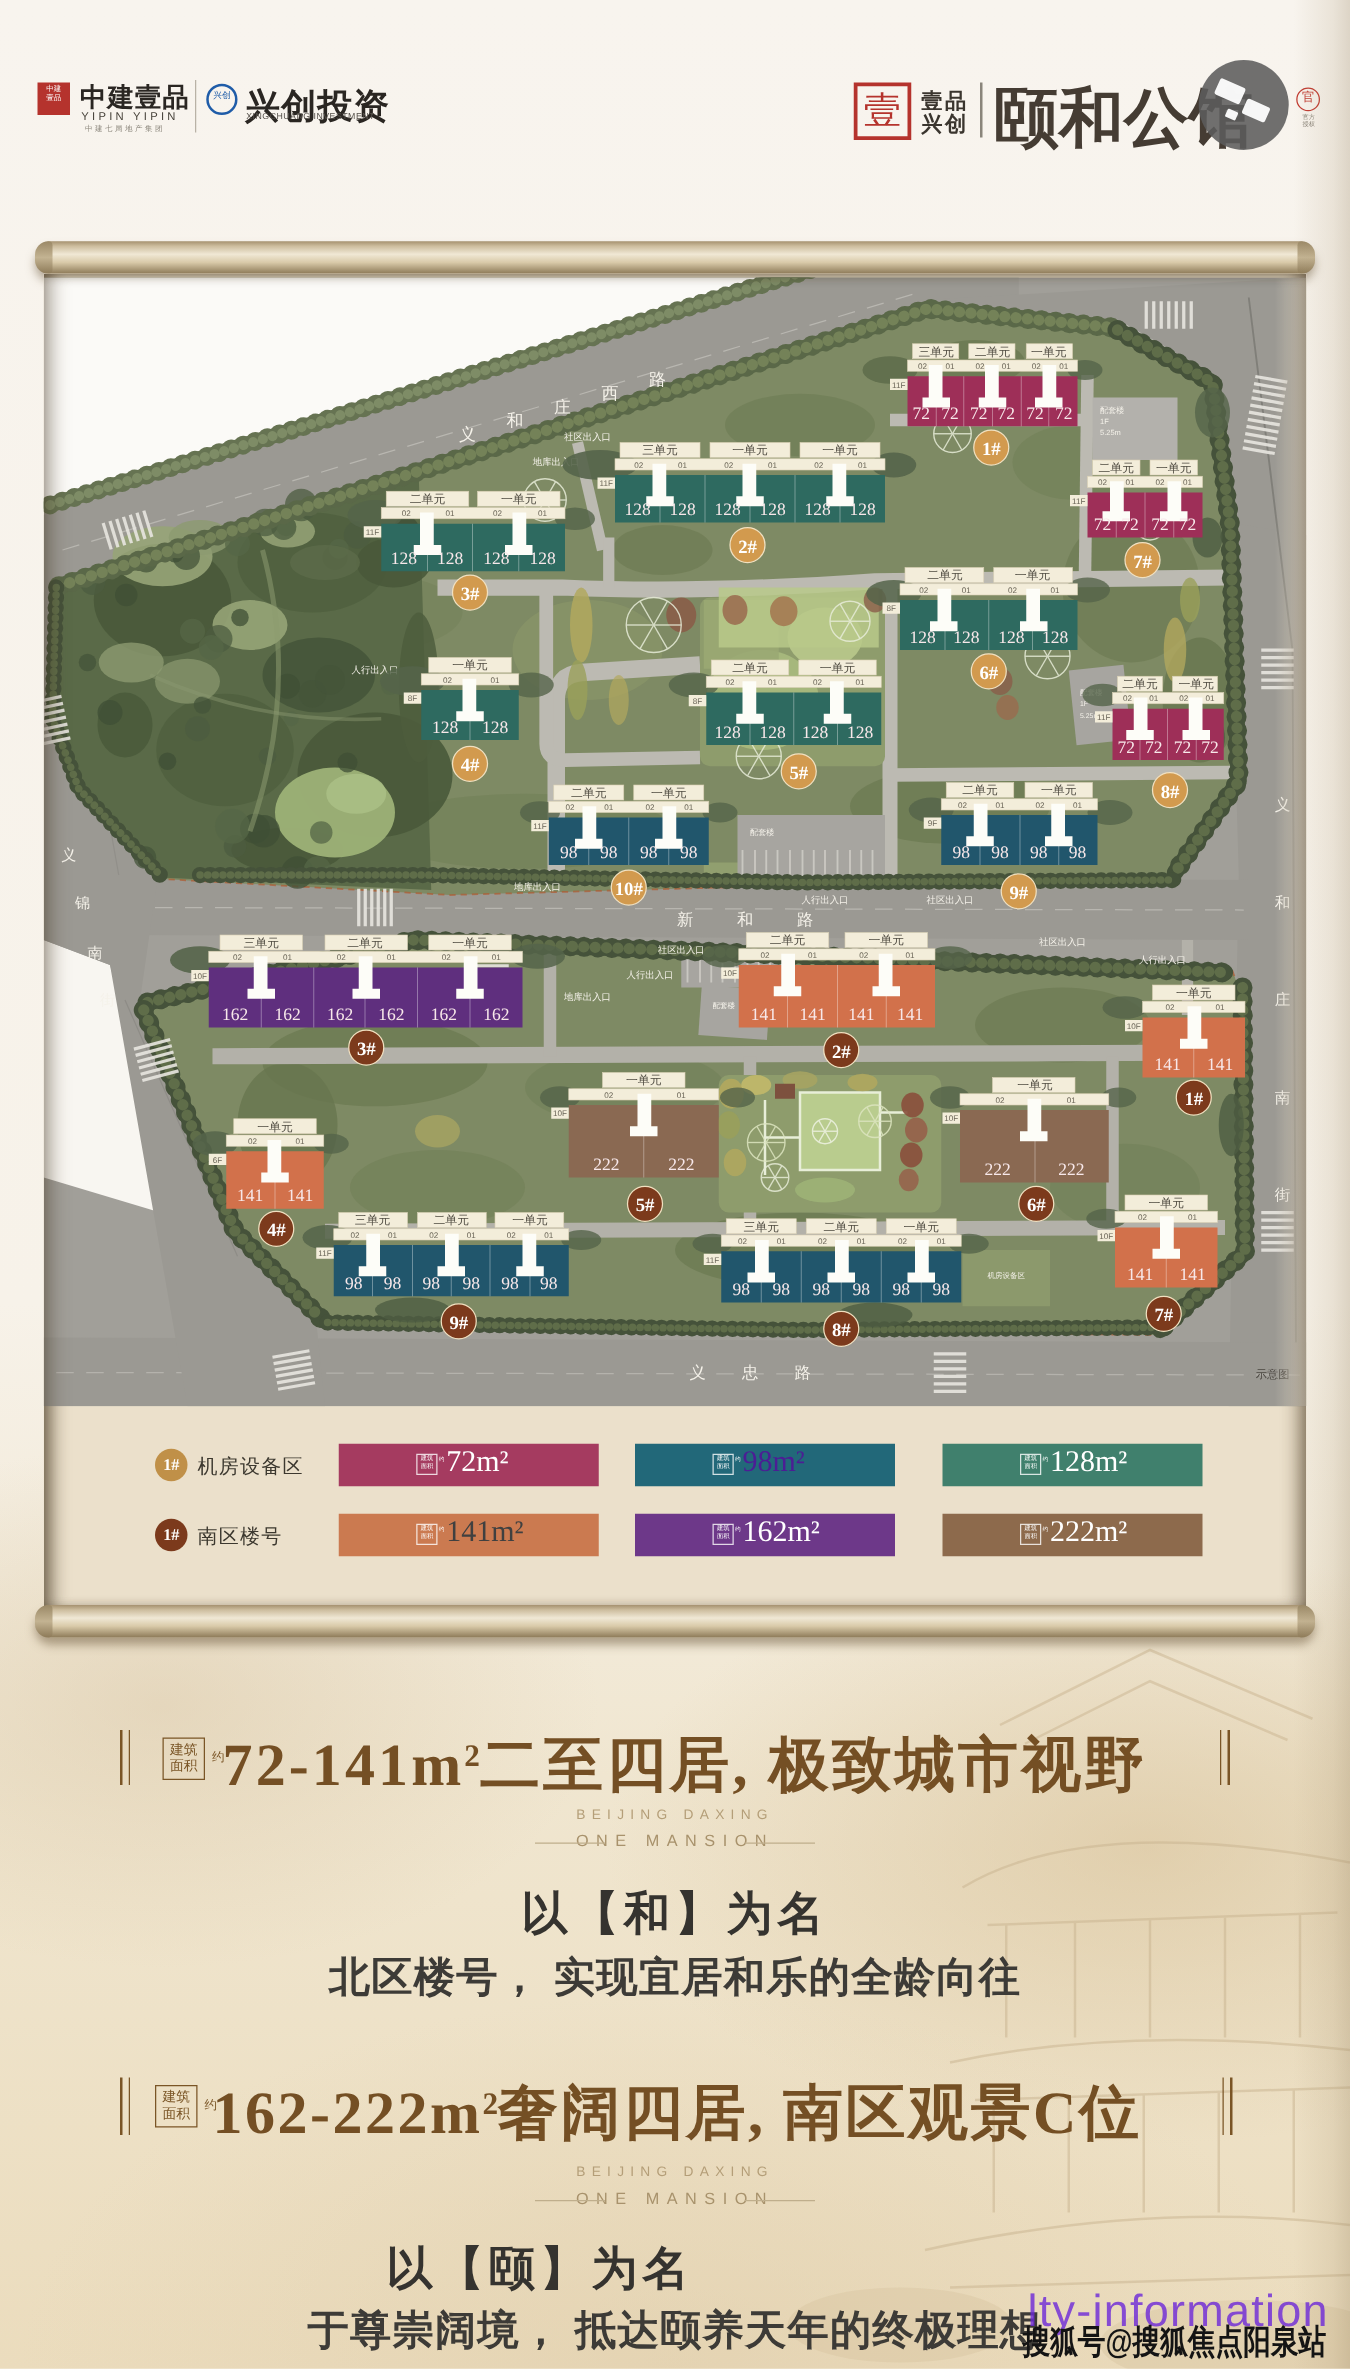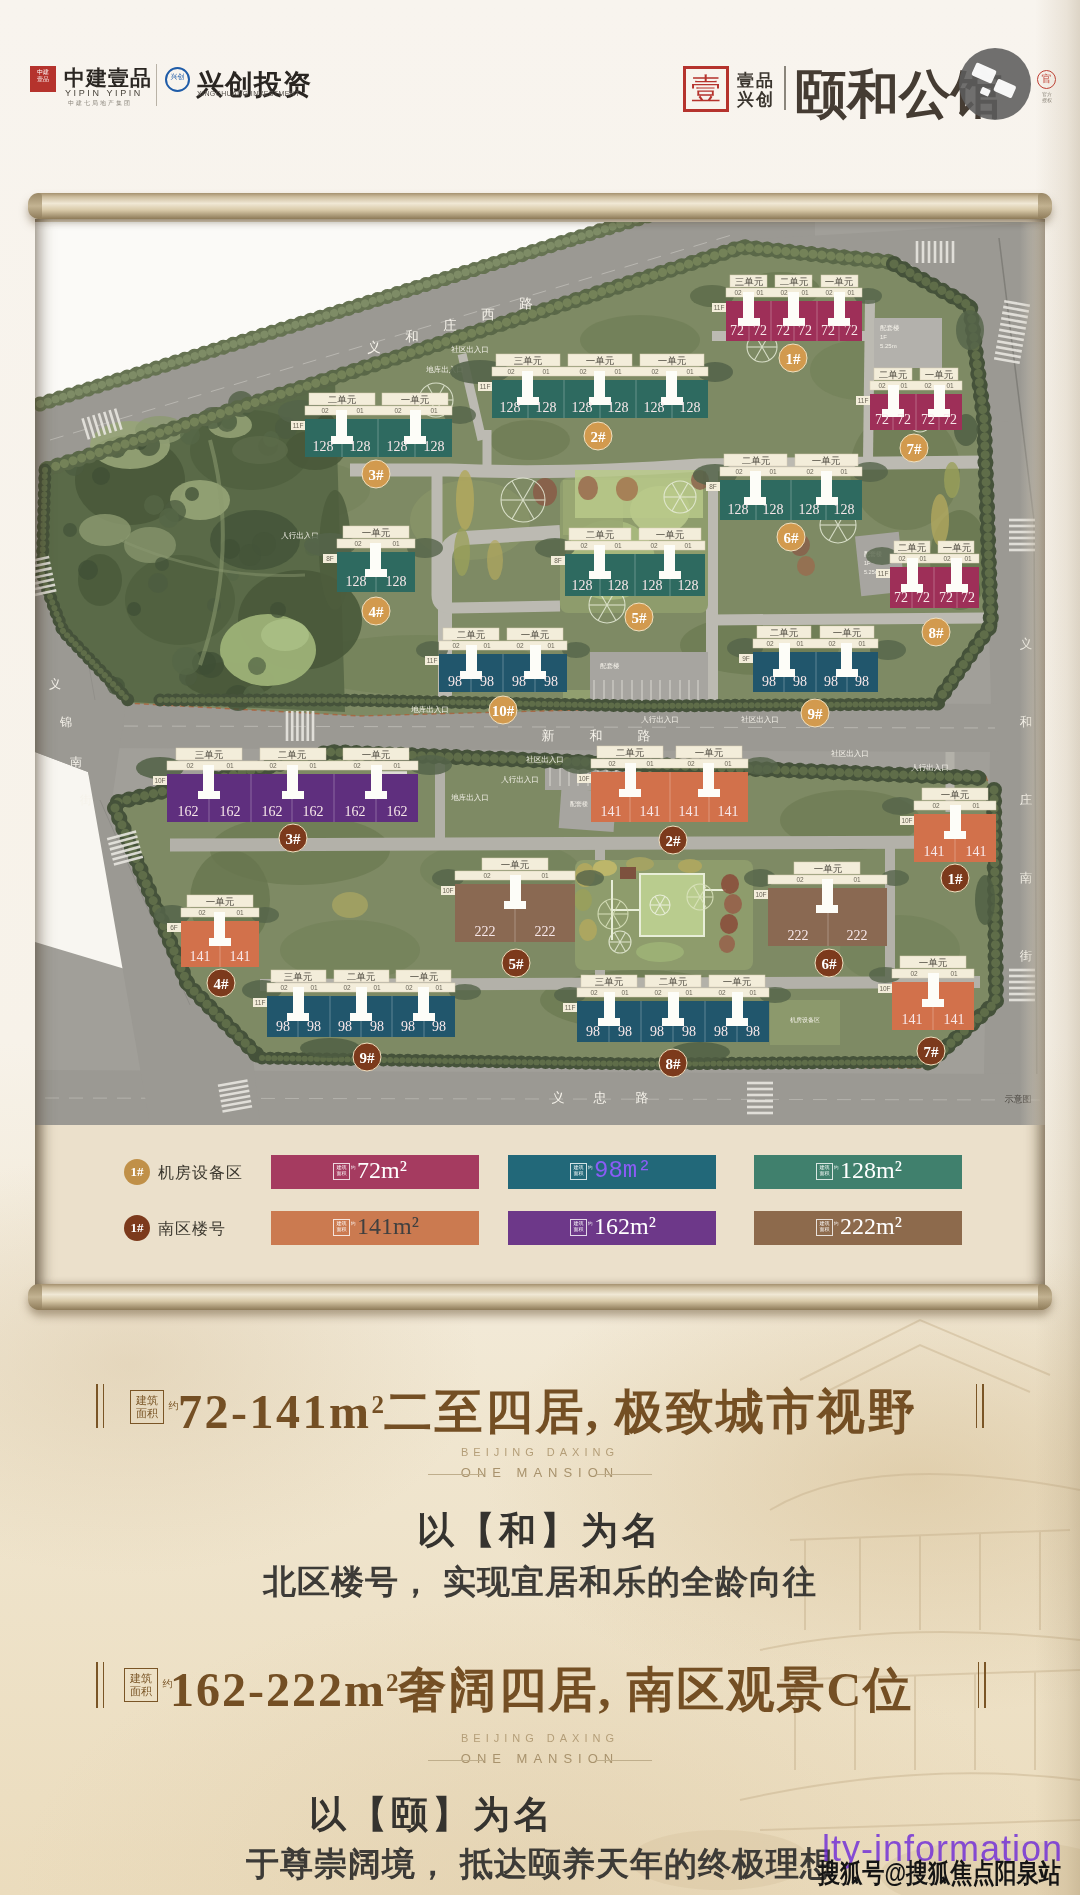--- a/index.html
+++ b/index.html
@@ -1198,21 +1198,21 @@
 <div style="position:absolute;left:158px;top:1163px;font-size:16px;color:#3c382f;letter-spacing:1px">机房设备区</div>
 
 <div style="position:absolute;left:271px;top:1155px;width:208px;height:34px;background:#a53b60"></div>
 <div style="position:absolute;left:333px;top:1163px;width:17px;height:17px;border:1px solid rgba(255,255,255,.8);color:#fff;font-size:5px;line-height:5.5px;text-align:center;padding-top:1px;box-sizing:border-box">建筑<br>面积</div>
 <div style="position:absolute;left:351px;top:1165px;color:#fff;font-size:4.5px">约</div>
 <div style="position:absolute;left:357px;top:1157px;color:#fff;font-size:24px;font-family:'Liberation Serif',serif">72m²</div>
 
 <div style="position:absolute;left:508px;top:1155px;width:208px;height:34px;background:#226879"></div>
 <div style="position:absolute;left:570px;top:1163px;width:17px;height:17px;border:1px solid rgba(255,255,255,.8);color:#fff;font-size:5px;line-height:5.5px;text-align:center;padding-top:1px;box-sizing:border-box">建筑<br>面积</div>
 <div style="position:absolute;left:588px;top:1165px;color:#fff;font-size:4.5px">约</div>
-<div style="position:absolute;left:594px;top:1157px;color:#8b5cf6;font-size:24px;font-family:Liberation Mono, monospace">98m²</div>
+<div style="position:absolute;left:594px;top:1157px;color:#4c1d95;font-size:24px;font-family:Liberation Serif, serif">98m²</div>
 
 <div style="position:absolute;left:754px;top:1155px;width:208px;height:34px;background:#40806d"></div>
 <div style="position:absolute;left:816px;top:1163px;width:17px;height:17px;border:1px solid rgba(255,255,255,.8);color:#fff;font-size:5px;line-height:5.5px;text-align:center;padding-top:1px;box-sizing:border-box">建筑<br>面积</div>
 <div style="position:absolute;left:834px;top:1165px;color:#fff;font-size:4.5px">约</div>
 <div style="position:absolute;left:840px;top:1157px;color:#fff;font-size:24px;font-family:'Liberation Serif',serif">128m²</div>
 
 <div style="position:absolute;left:124px;top:1215px;width:26px;height:26px;border-radius:50%;background:#7c3a1c;color:#fff;font-size:13px;text-align:center;line-height:26px;font-family:'Liberation Serif',serif;font-weight:bold">1#</div>
 
 <div style="position:absolute;left:158px;top:1219px;font-size:16px;color:#3c382f;letter-spacing:1px">南区楼号</div>
 

